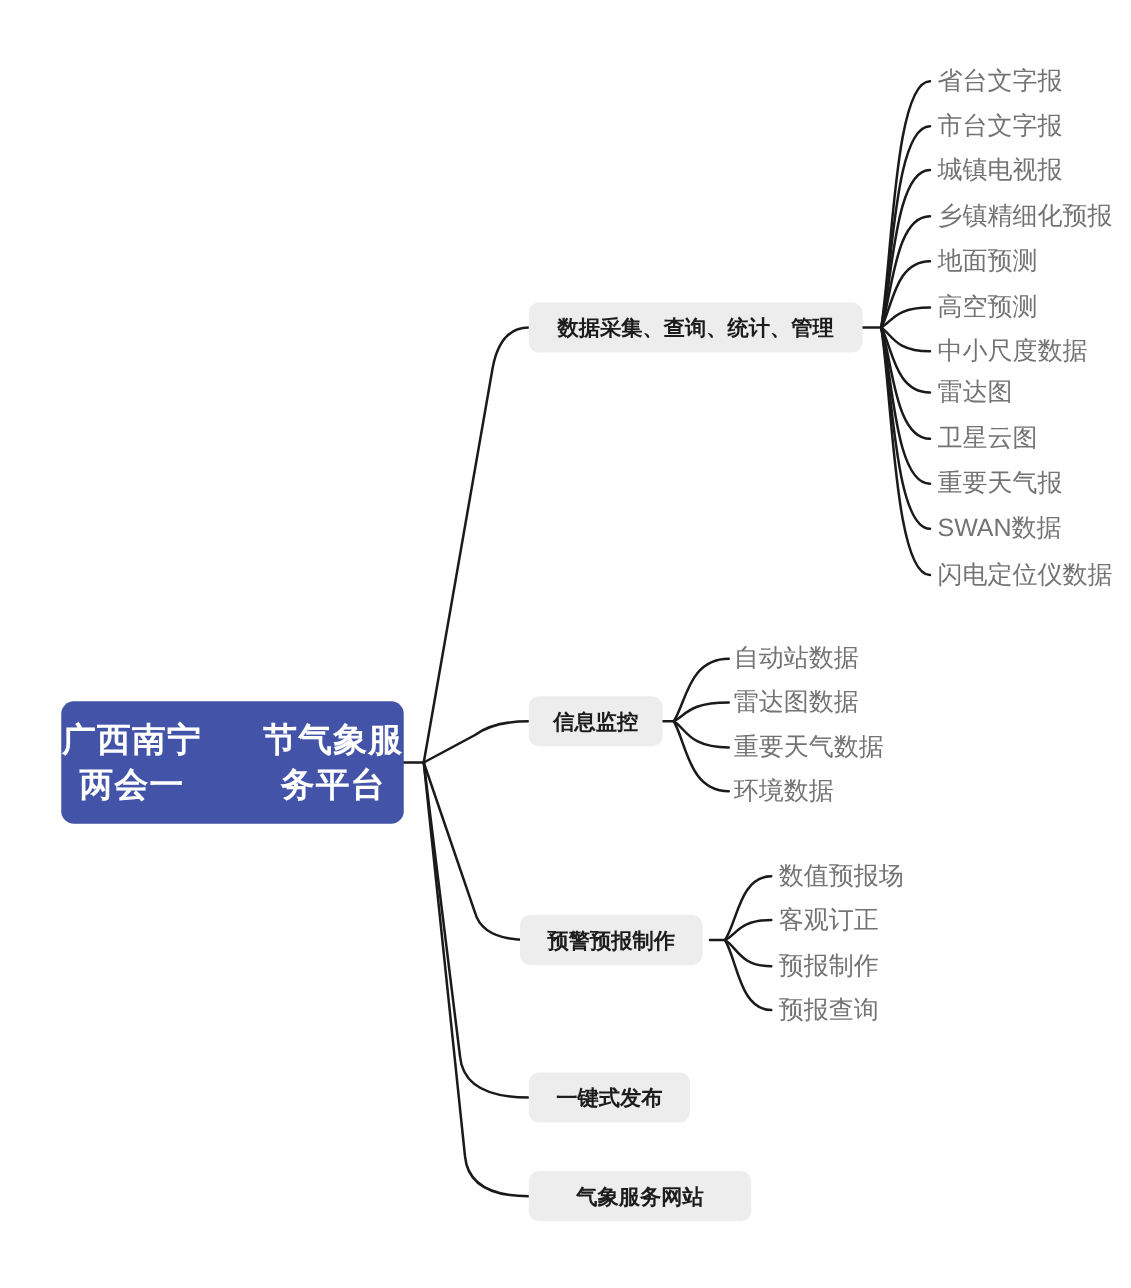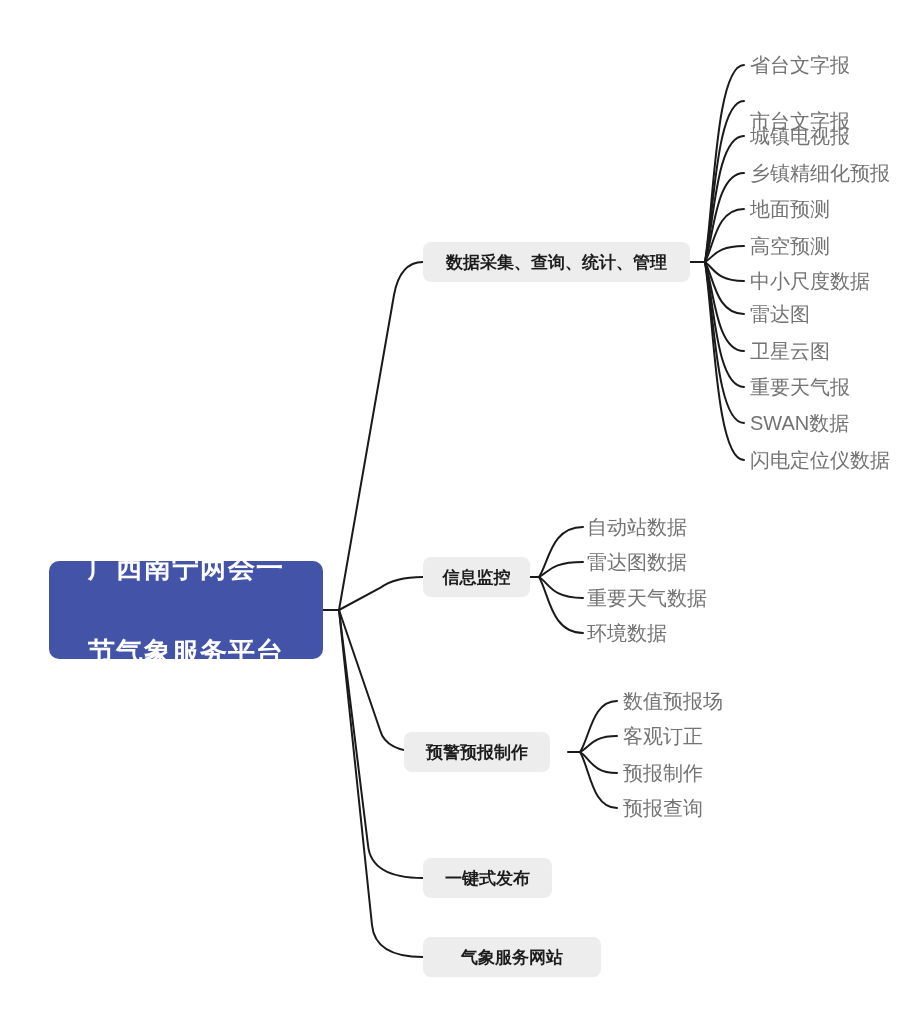--- a/index.html
+++ b/index.html
@@ -35,21 +35,21 @@
     left: 49px; top: 561px;
     width: 274px; height: 98px;
     background: #4253a8;
     border-radius: 10px;
     color: #ffffff;
     font-weight: bold;
     font-size: 27px;
     line-height: 36px;
     letter-spacing: 1px;
     display: flex;
-    flex-direction: column;
+    flex-direction: row;
     align-items: center;
     justify-content: center;
     text-align: center;
     gap: 48px;
   }
 
   .branch-node {
     position: absolute;
     height: 40px;
     background: var(--branch-bg);
@@ -113,26 +113,26 @@
     <path d="M580,752 C590,769 592,808 617,808"></path>
   </svg>
 
   <div class="root-node" style="background: rgb(66, 83, 168); color: rgb(255, 255, 255);">
     <div>广西南宁两会一</div>
     <div>节气象服务平台</div>
   </div>
 
   <div class="branch-node" style="left:423px; top:242px; width:267px;">数据采集、查询、统计、管理</div>
   <div class="branch-node" style="left:423px; top:557px; width:107px;">信息监控</div>
-  <div class="branch-node" style="left:404px; top:732px; width:146px;">预警预报制作</div>
+  <div class="branch-node" style="left:416px; top:732px; width:146px;">预警预报制作</div>
   <div class="branch-node" style="left:423px; top:858px; width:129px;">一键式发布</div>
   <div class="branch-node" style="left:423px; top:937px; width:178px;">气象服务网站</div>
 
   <div class="leaf-node" style="left:750px; top:55px;">省台文字报</div>
-  <div class="leaf-node" style="left:750px; top:91px;margin-top:20px;">市台文字报</div>
+  <div class="leaf-node" style="left:750px; top:91px;">市台文字报</div>
   <div class="leaf-node" style="left:750px; top:126px;">城镇电视报</div>
   <div class="leaf-node" style="left:750px; top:163px;">乡镇精细化预报</div>
   <div class="leaf-node" style="left:750px; top:199px;">地面预测</div>
   <div class="leaf-node" style="left:750px; top:236px;">高空预测</div>
   <div class="leaf-node" style="left:750px; top:271px;">中小尺度数据</div>
   <div class="leaf-node" style="left:750px; top:304px;">雷达图</div>
   <div class="leaf-node" style="left:750px; top:341px;">卫星云图</div>
   <div class="leaf-node" style="left:750px; top:377px;">重要天气报</div>
   <div class="leaf-node" style="left:750px; top:413px;">SWAN数据</div>
   <div class="leaf-node" style="left:750px; top:450px;">闪电定位仪数据</div>

